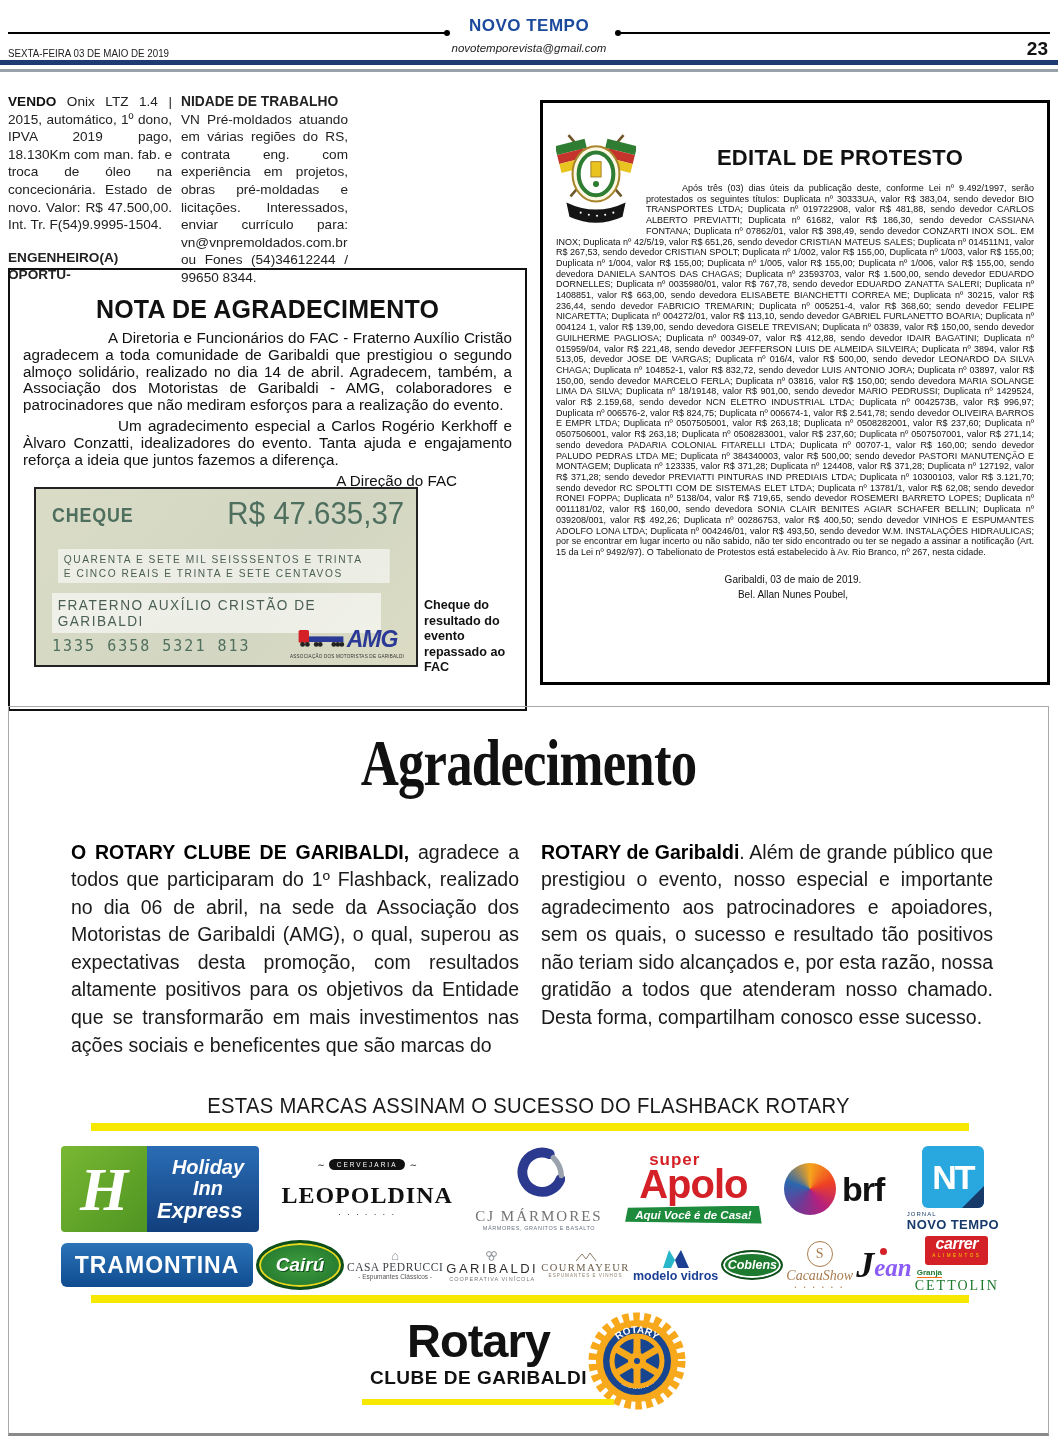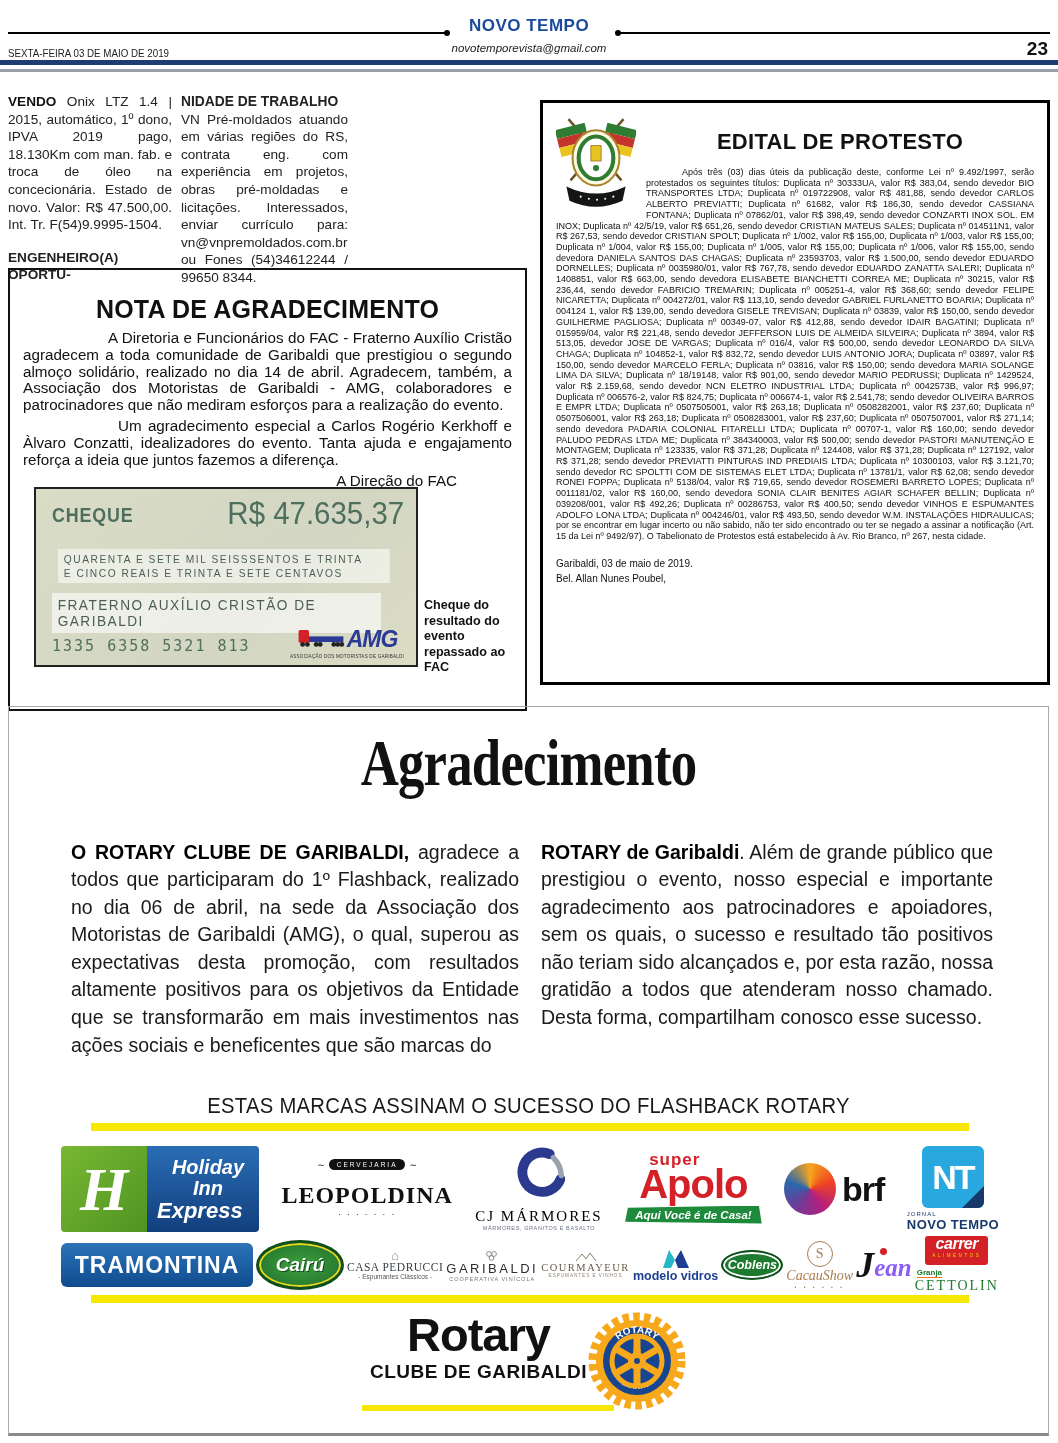--- a/index.html
+++ b/index.html
@@ -55,25 +55,25 @@
   .chq-micr{position:absolute;left:16px;bottom:10px;font-family:"DejaVu Sans Mono",monospace;
       font-size:15px;letter-spacing:2px;color:#50705e;}
   .amg{position:absolute;right:8px;bottom:6px;width:122px;text-align:center;}
   .amg-row{display:flex;align-items:center;justify-content:center;gap:2px;}
   .amg-name{font-size:23px;font-weight:bold;font-style:italic;color:#2b3a96;letter-spacing:-1px;}
   .amg-cap{font-size:4.6px;color:#333;letter-spacing:.2px;margin-top:1px;}
   .chq-caption{position:absolute;left:424px;top:598px;width:102px;font-size:12.6px;font-weight:bold;line-height:15.5px;}
 
   
   .edital{position:absolute;left:540px;top:100px;width:510px;height:585px;border:3px solid #000;
-      box-sizing:border-box;padding:8px 13px;}
+      box-sizing:border-box;padding:24px 13px;}
   .crest{float:left;width:80px;height:102px;margin:2px 10px 2px 0;}
   .edital-title{text-align:center;font-size:22px;font-weight:bold;margin:18px 0 12px 0;letter-spacing:.3px;}
   .edital-body{font-size:9px;line-height:10.7px;text-align:justify;text-indent:36px;margin:0;color:#111;}
-  .edital-sign{text-align:left;font-size:10px;line-height:15px;margin-top:14px;padding-right:4px;}
+  .edital-sign{text-align:center;font-size:10px;line-height:15px;margin-top:14px;padding-right:4px;}
 
   
   .agrad{position:absolute;left:8px;top:706px;width:1041px;height:730px;border:1px solid #a9a9a9;
       border-bottom:3px solid #8a8a8a;box-sizing:border-box;}
   .agrad-title{position:absolute;top:18px;left:0;width:100%;text-align:center;
       font-family:"Liberation Serif",serif;font-weight:bold;font-size:66px;
       transform:scaleX(.8);letter-spacing:-1px;}
   .agrad-col{position:absolute;top:112px;font-size:19.5px;line-height:27.6px;text-align:justify;color:#1a1a1a;}
   .agrad-col b{color:#000;}
   .col-left{left:62px;width:448px;}
@@ -100,21 +100,21 @@
   .hix-t2{color:#fff;font-style:italic;font-weight:bold;font-size:22px;line-height:23px;}
 
   
   .leo-top{display:flex;align-items:center;gap:4px;}
   .leo-orn{color:#111;font-size:9px;}
   .leo-cerv{background:#111;color:#fff;font-size:6.5px;letter-spacing:2px;padding:2px 8px;border-radius:6px;}
   .leo-name{font-family:"Liberation Serif",serif;font-weight:bold;font-size:24px;letter-spacing:1px;color:#111;margin-top:12px;}
   .leo-under{font-size:8px;letter-spacing:2px;color:#111;margin-top:1px;}
 
   
-  .cj-name{font-family:"Liberation Serif",serif;font-size:15px;color:#000000;letter-spacing:2px;margin-top:11px;}
+  .cj-name{font-family:"Liberation Serif",serif;font-size:15px;color:#737373;letter-spacing:2px;margin-top:11px;}
   .cj-tag{font-size:5.5px;color:#6a7280;letter-spacing:.6px;}
 
   
   .apolo-super{color:#d42027;font-weight:bold;font-size:17px;letter-spacing:1px;align-self:flex-start;margin-left:24px;line-height:10px;}
   .apolo-name{color:#d42027;font-weight:bold;font-size:40px;letter-spacing:-1px;line-height:38px;}
   .apolo-ribbon{margin-top:3px;background:#1d8a3c;color:#fff;font-style:italic;font-weight:bold;font-size:11.5px;
       padding:3px 10px;clip-path:polygon(2% 12%,98% 0,100% 100%,0 90%);}
 
   
   .brf{flex-direction:row;gap:6px;}
@@ -170,21 +170,21 @@
   .jean-rest{font-family:"Liberation Serif",serif;font-style:italic;font-weight:bold;font-size:25px;color:#8b5cf6;margin-top:6px;}
 
   
   .carrer-box{background:#d42027;border-radius:3px;padding:2px 7px 3px 7px;line-height:12px;}
   .carrer-name{color:#fff;font-weight:bold;font-style:italic;font-size:16px;letter-spacing:-.5px;}
   .carrer-sub{color:#f6d200;font-size:4.6px;letter-spacing:2.5px;display:block;}
   .cet-granja{font-size:8px;font-weight:bold;color:#1d7a2e;border-bottom:1px solid #f97316;align-self:flex-start;margin:3px 0 0 2px;}
   .cet-name{font-family:"Liberation Serif",serif;font-size:14px;letter-spacing:2px;color:#1d7a2e;}
 
   
-  .rot-footer{position:absolute;top:604px;left:0;width:100%;display:flex;justify-content:center;}
+  .rot-footer{position:absolute;top:604px;left:0;width:100%;display:flex;align-items:center;justify-content:center;}
   .rot-textcol{position:relative;text-align:center;padding-bottom:16px;}
   .rot-name{font-size:47px;font-weight:bold;color:#111;letter-spacing:-1px;line-height:48px;}
   .rot-club{font-size:19px;font-weight:bold;color:#111;letter-spacing:.5px;margin-top:2px;}
   .rot-under{position:absolute;left:-8px;bottom:0;width:116%;height:6px;background:#f6e800;}
 </style>
 </head>
 <body>
 
 <div class="page">
 

